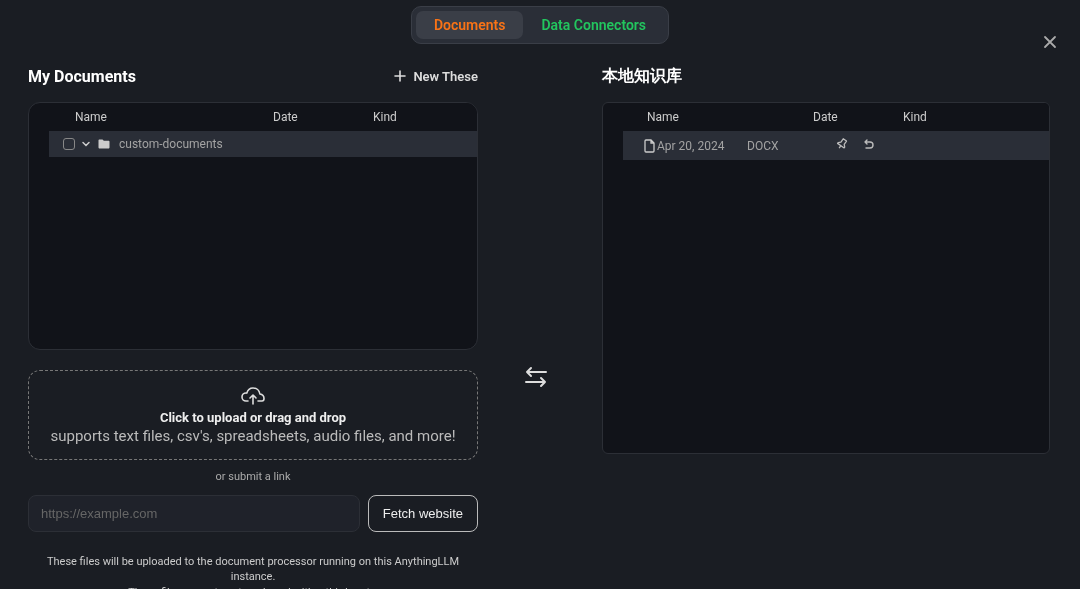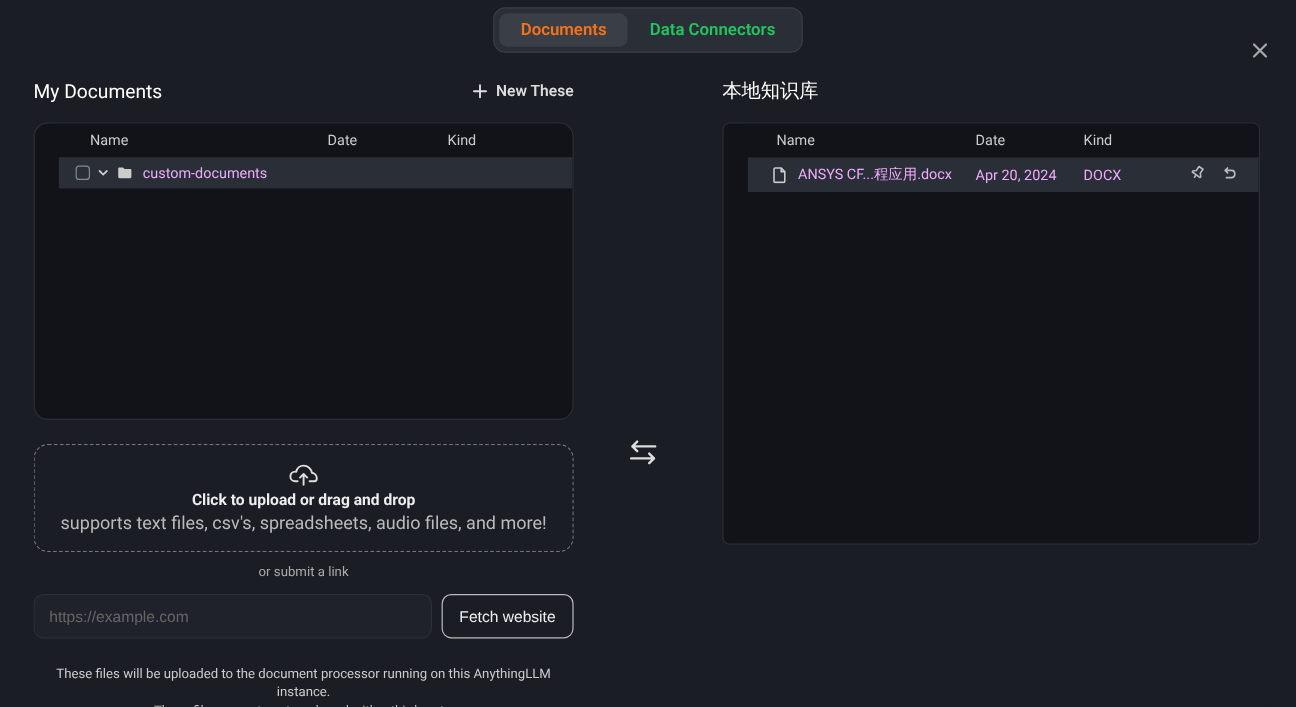--- a/index.html
+++ b/index.html
@@ -63,21 +63,21 @@
     }
     .panel-header {
       display: flex;
       align-items: center;
       justify-content: space-between;
       margin-bottom: 12px;
       height: 28px;
     }
     .panel-title {
       font-size: 16px;
-      font-weight: 400;
+      font-weight: 700;
       color: #fff;
     }
     .new-folder-btn {
       display: flex;
       align-items: center;
       gap: 6px;
       font-size: 13px;
       font-weight: 600;
       color: #ddd;
       cursor: pointer;
@@ -109,21 +109,21 @@
     .left-panel .col-kind { width: 90px; }
     .right-panel .col-name { flex: 1; padding-left: 10px;}
     .right-panel .col-date { width: 90px; }
     .right-panel .col-kind { width: 70px; }
     .col-actions-r { width: 62px; }
     .list-row {
       display: flex;
       align-items: center;
       padding: 6px 14px;
       font-size: 12px;
-      color: #f0abfc;
+      color: #a3a3a3;
       background: #2a2e37;
     }
     .left-row {
       gap: 0;
     }
     .row-precol {
       display: flex;
       align-items: center;
       gap: 6px;
     }
@@ -336,21 +336,20 @@
       </div>
       <div class="list-body">
         <div class="list-row right-row">
           <div class="row-precol">
             <span class="file-icon">
               <svg width="12" height="14" viewBox="0 0 12 14" fill="currentColor">
                   <path d="M2 1 H7 L10 4 V12 C10 12.5 9.5 13 9 13 H2 C1.5 13 1 12.5 1 12 V2 C1 1.5 1.5 1 2 1 Z M7 1 V4 H10" fill="none" stroke="currentColor" stroke-width="1.3"></path>
                 </svg>
             </span>
           </div>
-          <div class="cell-name">ANSYS CF...程应用.docx</div>
           <div class="col-date">Apr 20, 2024</div>
           <div class="col-kind">DOCX</div>
           <div class="right-actions">
             <span>
               <svg width="14" height="14" viewBox="0 0 14 14" fill="none">
                   <path d="M5 2 L9 2 L9 6 L11 8 L11 9 L3 9 L3 8 L5 6 Z M7 9 V12" stroke="currentColor" stroke-width="1.3" stroke-linejoin="round" transform="rotate(35 7 7)"></path>
                 </svg>
             </span>
             <span>
               <svg width="14" height="14" viewBox="0 0 14 14" fill="none">

